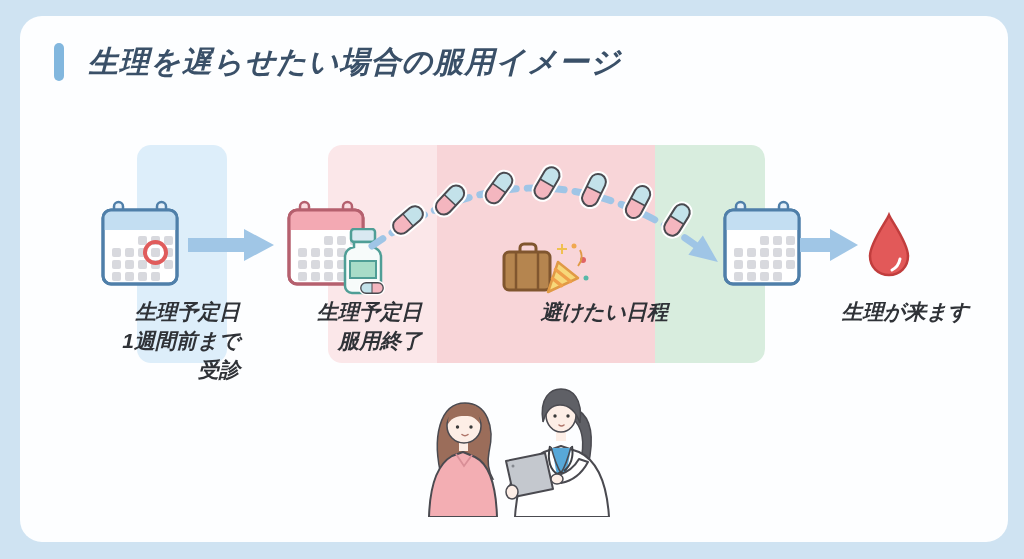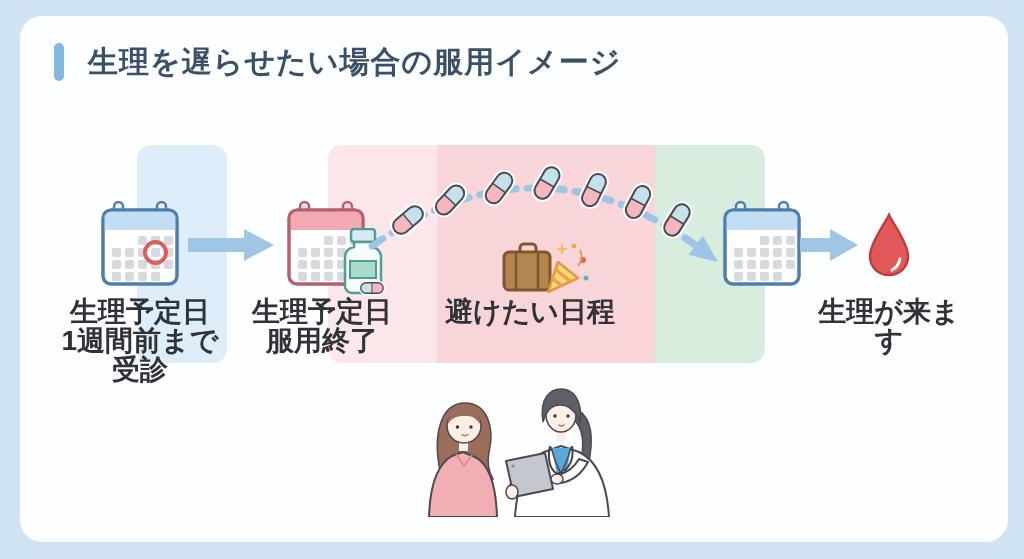--- a/index.html
+++ b/index.html
@@ -1,35 +1,35 @@
 <!DOCTYPE html>
 <html><head>
 <meta charset="utf-8">
 <style>
   html,body{margin:0;padding:0;}
   body{width:1024px;height:559px;overflow:hidden;
        font-family:"Liberation Sans","DejaVu Sans",sans-serif;}
-  #stage{position:relative;width:1024px;height:559px;background:#cfe3f2;}
+  #stage{position:relative;width:1024px;height:559px;background:#cfe3f2;font-style:italic;}
   .card{position:absolute;left:20px;top:16px;width:988px;height:526px;
         background:#fdfeff;border-radius:22px;}
   .title-row{position:absolute;left:54px;top:43px;display:flex;align-items:center;}
   .accent-bar{width:10px;height:38px;border-radius:5px;background:#82b7de;}
   .page-title{margin-left:24px;font-size:30px;font-weight:700;color:#3a5068;
               letter-spacing:1px;line-height:38px;white-space:nowrap;}
   .band{position:absolute;top:145px;height:218px;}
   .band-blue{left:137px;width:90px;background:#ddeefa;border-radius:14px;}
   .band-pink-light{left:328px;width:109px;background:#fbe7e9;border-radius:14px 0 0 14px;}
   .band-pink{left:437px;width:218px;background:#f8d5d8;}
   .band-green{left:655px;width:110px;background:#d8edde;border-radius:0 14px 14px 0;}
   .icon-abs{position:absolute;}
-  .step-label{position:absolute;top:297px;text-align:center;color:#2f3237;
-              font-size:28px;font-weight:700;line-height:29px;}
+  .step-label{position:absolute;top:297px;text-align:right;color:#2f3237;
+              font-size:21px;font-weight:700;line-height:29px;}
   .lbl-1{left:40px;width:200px;}
   .lbl-2{left:222px;width:200px;}
-  .lbl-3{left:410px;width:240px;}
+  .lbl-3{left:428px;width:240px;}
   .lbl-4{left:682px;width:160px;}
   .lbl-5{left:809px;width:160px;}
 </style>
 </head>
 <body>
 
 <div id="stage">
 
   <svg width="0" height="0" style="position:absolute" aria-hidden="true">
     <defs>

